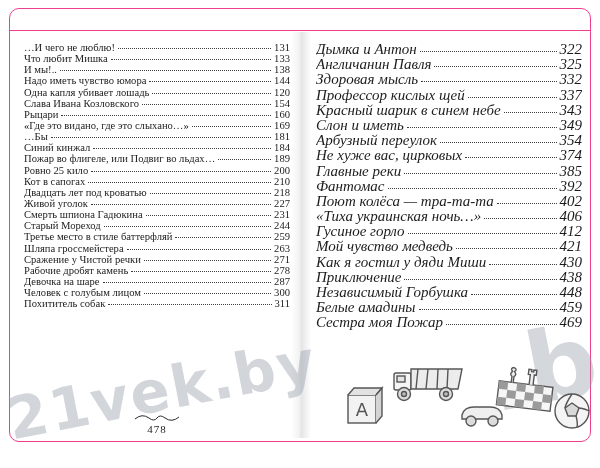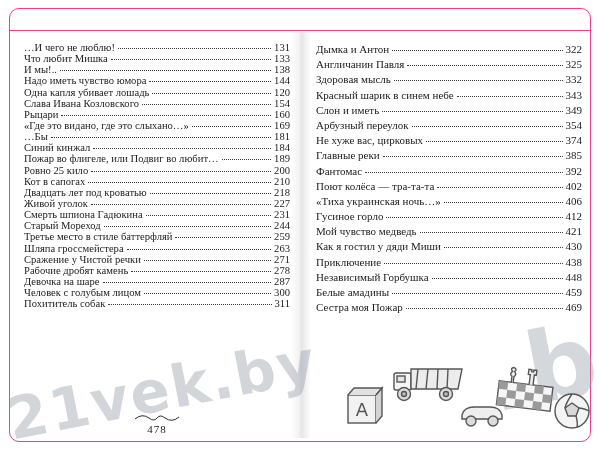--- a/index.html
+++ b/index.html
@@ -22,21 +22,21 @@
     background:linear-gradient(90deg,rgba(0,0,0,0) 0%,rgba(90,95,105,0.08) 40%,
                rgba(90,95,105,0.16) 52%,rgba(0,0,0,0) 100%);
     pointer-events:none;
   }
   
   .toc-col{position:absolute;top:42px;width:266px;}
   .toc-col.left{left:24px;}
   .toc-col.right{left:316px;}
   .row{display:flex;align-items:baseline;white-space:nowrap;overflow:hidden;}
   .left .row{font-size:10.6px;height:11.15px;line-height:11.15px;}
-  .right .row{font-size:11px;height:15.2px;line-height:15.2px;}
+  .right .row{font-size:15px;height:15.2px;line-height:15.2px;font-style:italic;}
   .title{flex:0 0 auto;}
   .leader{
     flex:1 1 auto;min-width:6px;margin:0 3px 0 3px;
     border-bottom:1.3px dotted #3c3c3c;position:relative;top:-2px;
   }
   .num{flex:0 0 auto;}
   
   .pageno-block{
     position:absolute;left:24px;width:266px;top:413px;text-align:center;
   }
@@ -124,21 +124,21 @@
         <span class="title">…Бы</span>
         <span class="leader"></span>
         <span class="num">181</span>
       </div>
       <div class="row">
         <span class="title">Синий кинжал</span>
         <span class="leader"></span>
         <span class="num">184</span>
       </div>
       <div class="row">
-        <span class="title">Пожар во флигеле, или Подвиг во любит…</span>
+        <span class="title">Пожар во флигеле, или Подвиг во льдах…</span>
         <span class="leader"></span>
         <span class="num">189</span>
       </div>
       <div class="row">
         <span class="title">Ровно 25 кило</span>
         <span class="leader"></span>
         <span class="num">200</span>
       </div>
       <div class="row">
         <span class="title">Кот в сапогах</span>
@@ -217,20 +217,25 @@
       </div>
       <div class="row">
         <span class="title">Англичанин Павля</span>
         <span class="leader"></span>
         <span class="num">325</span>
       </div>
       <div class="row">
         <span class="title">Здоровая мысль</span>
         <span class="leader"></span>
         <span class="num">332</span>
+      </div>
+      <div class="row">
+        <span class="title">Профессор кислых щей</span>
+        <span class="leader"></span>
+        <span class="num">337</span>
       </div>
       <div class="row">
         <span class="title">Красный шарик в синем небе</span>
         <span class="leader"></span>
         <span class="num">343</span>
       </div>
       <div class="row">
         <span class="title">Слон и иметь</span>
         <span class="leader"></span>
         <span class="num">349</span>

